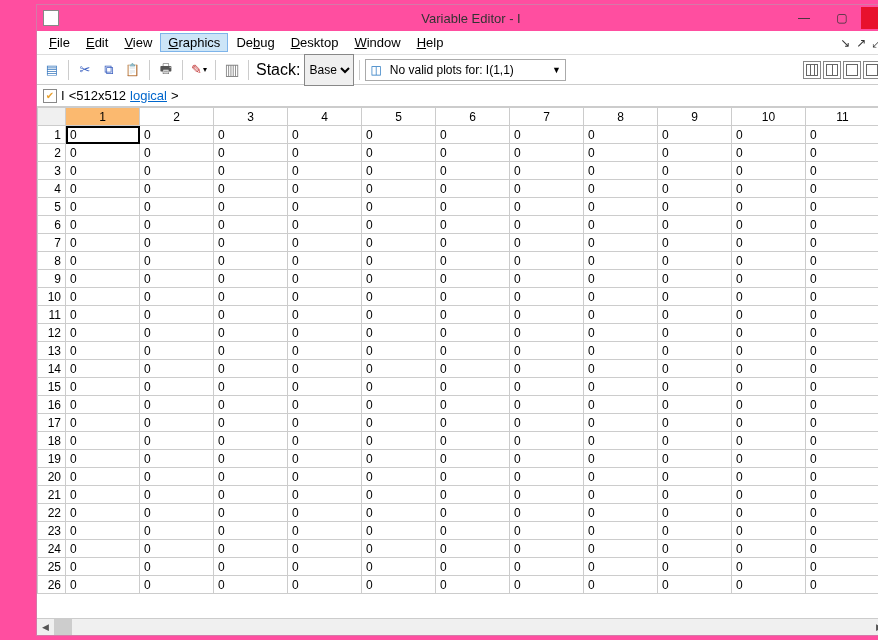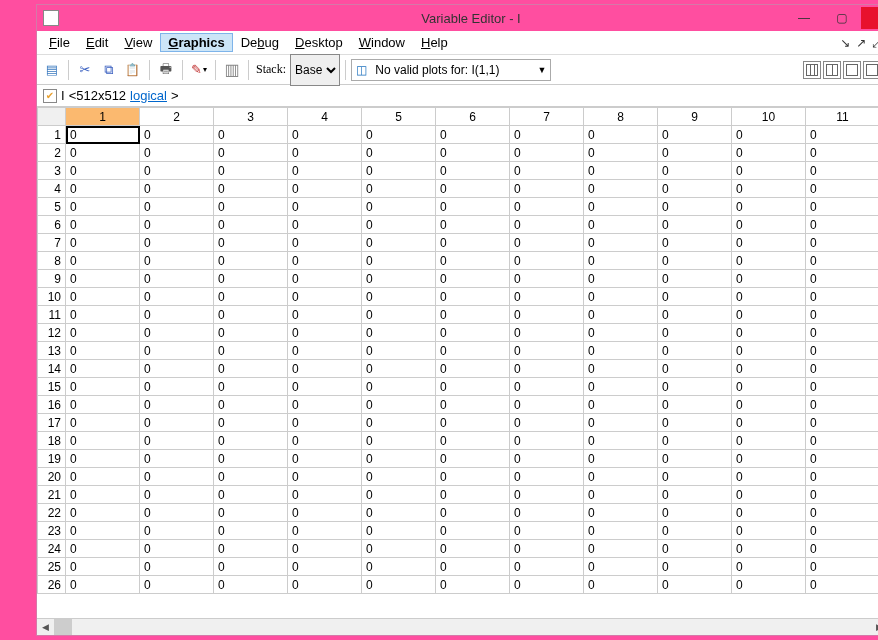--- a/index.html
+++ b/index.html
@@ -7,27 +7,27 @@
 .window { background: #fff; width: 100%; height: 100%; display: flex; flex-direction: column; border: 1px solid #d678a8; margin-left: 32px; }
 .titlebar { background: #ff4ea0; height: 26px; display: flex; align-items: center; color: #fff; position: relative; }
 .title-icon { width: 16px; height: 16px; margin-left: 6px; background: #fff; border: 1px solid #888; }
 .title-text { position: absolute; left: 50%; transform: translateX(-50%); font-size: 13px; color: #333; }
 .win-controls { margin-left: auto; display: flex; }
 .win-btn { width: 38px; height: 22px; display: flex; align-items: center; justify-content: center; font-size: 12px; color: #333; cursor: pointer; }
 .win-btn.close { background: #e8112d; color: #fff; width: 44px; }
 .menubar { display: flex; align-items: center; padding: 2px 4px; font-size: 13px; border-bottom: 1px solid #ddd; height: 24px; }
 .menu-item { padding: 2px 8px; cursor: pointer; }
 .menu-item u { text-decoration: underline; }
-.menu-item.active { background: #cce5f7; border: 1px solid #7eb4ea; padding: 1px 7px; font-weight: bold; }
+.menu-item.active { background: #cce5f7; border: 1px solid #7eb4ea; padding: 1px 7px; }
 .menu-spacer { flex: 1; }
 .dock-ctrl { padding: 0 3px; cursor: pointer; color: #333; font-size: 12px; }
 .toolbar { display: flex; align-items: center; padding: 2px 4px; height: 30px; border-bottom: 1px solid #ccc; gap: 2px; }
 .tb-btn { width: 22px; height: 22px; display: flex; align-items: center; justify-content: center; cursor: pointer; border: 1px solid transparent; }
 .tb-sep { width: 1px; height: 20px; background: #ccc; margin: 0 3px; }
-.tb-label { font-size: 12px; padding: 0 2px; font-family: Liberation Serif, serif; }
+.tb-label { font-size: 16px; padding: 0 2px; }
 .tb-select { font-size: 12px; height: 32px; border: 1px solid #888; }
 .plot-drop { display: flex; align-items: center; border: 1px solid #aaa; height: 22px; padding: 0 4px; font-size: 12px; gap: 8px; }
 .plot-arrow { margin-left: 30px; font-size: 9px; }
 .layout-btns { margin-left: auto; display: flex; gap: 2px; }
 .layout-btn { width: 18px; height: 18px; border: 1px solid #888; cursor: pointer; display: flex; align-items: center; justify-content: center; }
 .layout-btn.active { background: #d9ecff; border-color: #5b9bd5; }
 .lb-grid { width: 12px; height: 12px; border: 1px solid #666; position: relative; }
 .lb-grid.split::before { content: ""; position: absolute; width: 1px; height: 100%; left: 50%; background: #666; }
 .lb-grid.quad::before { content: ""; position: absolute; width: 1px; height: 100%; left: 33%; background: #666; }
 .lb-grid.quad::after { content: ""; position: absolute; width: 1px; height: 100%; left: 66%; background: #666; }

